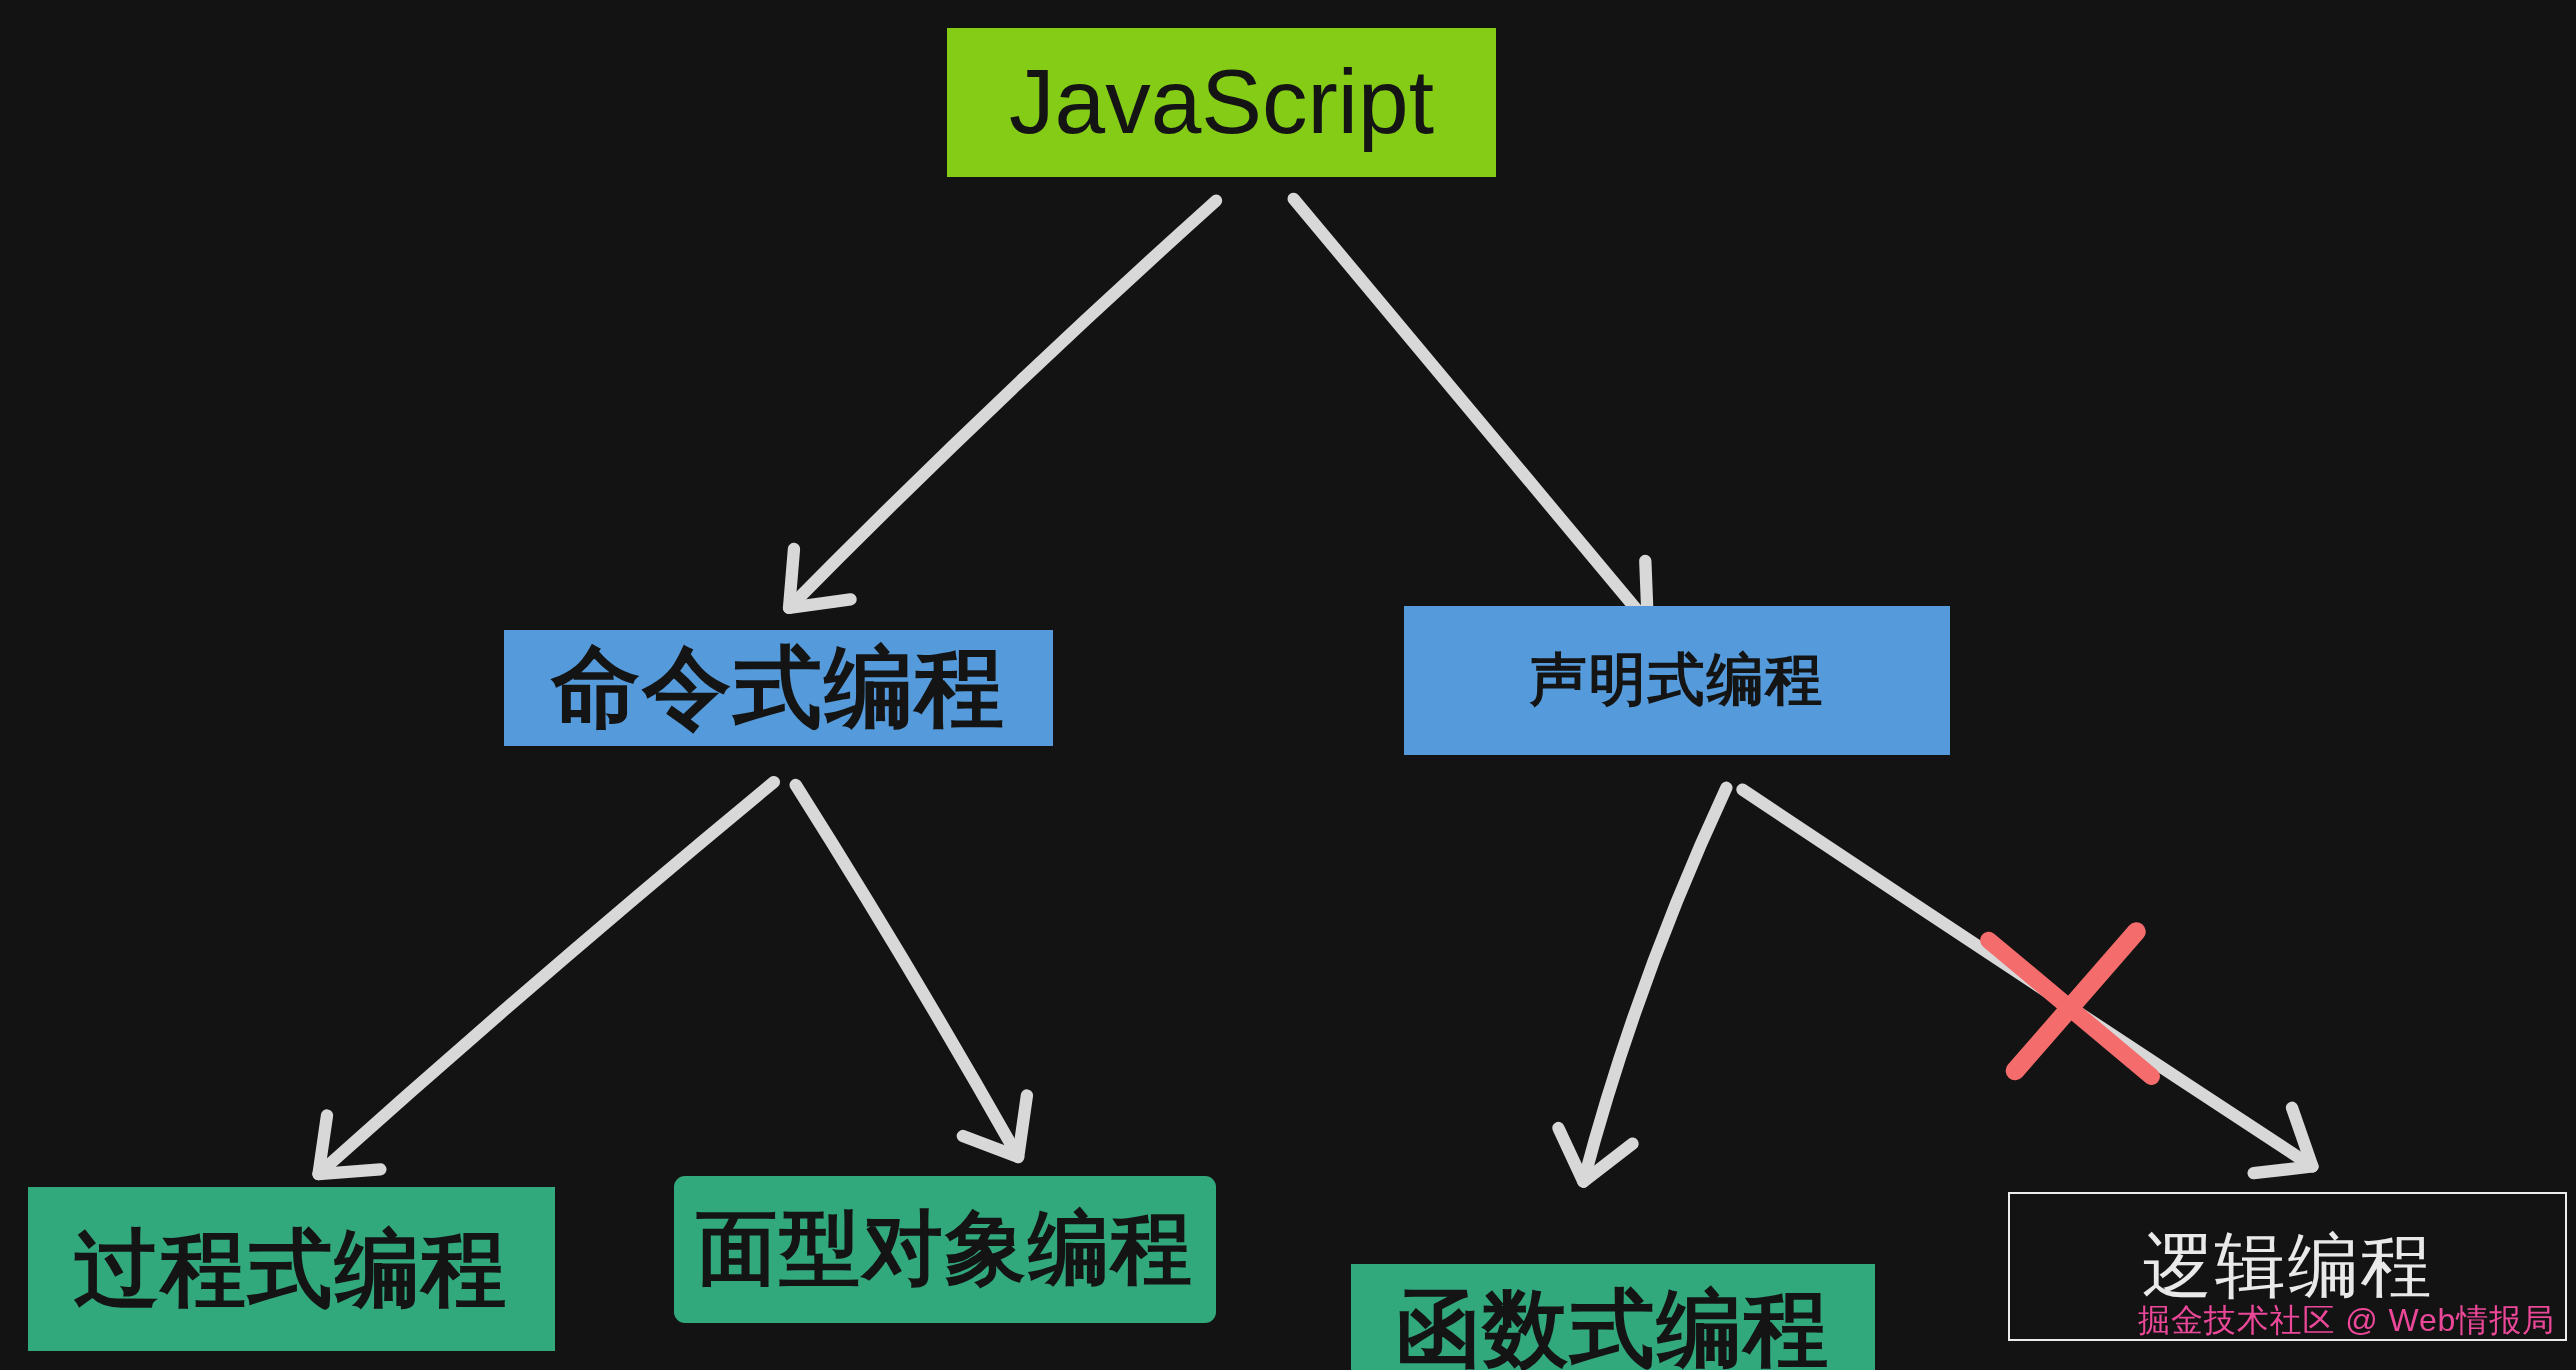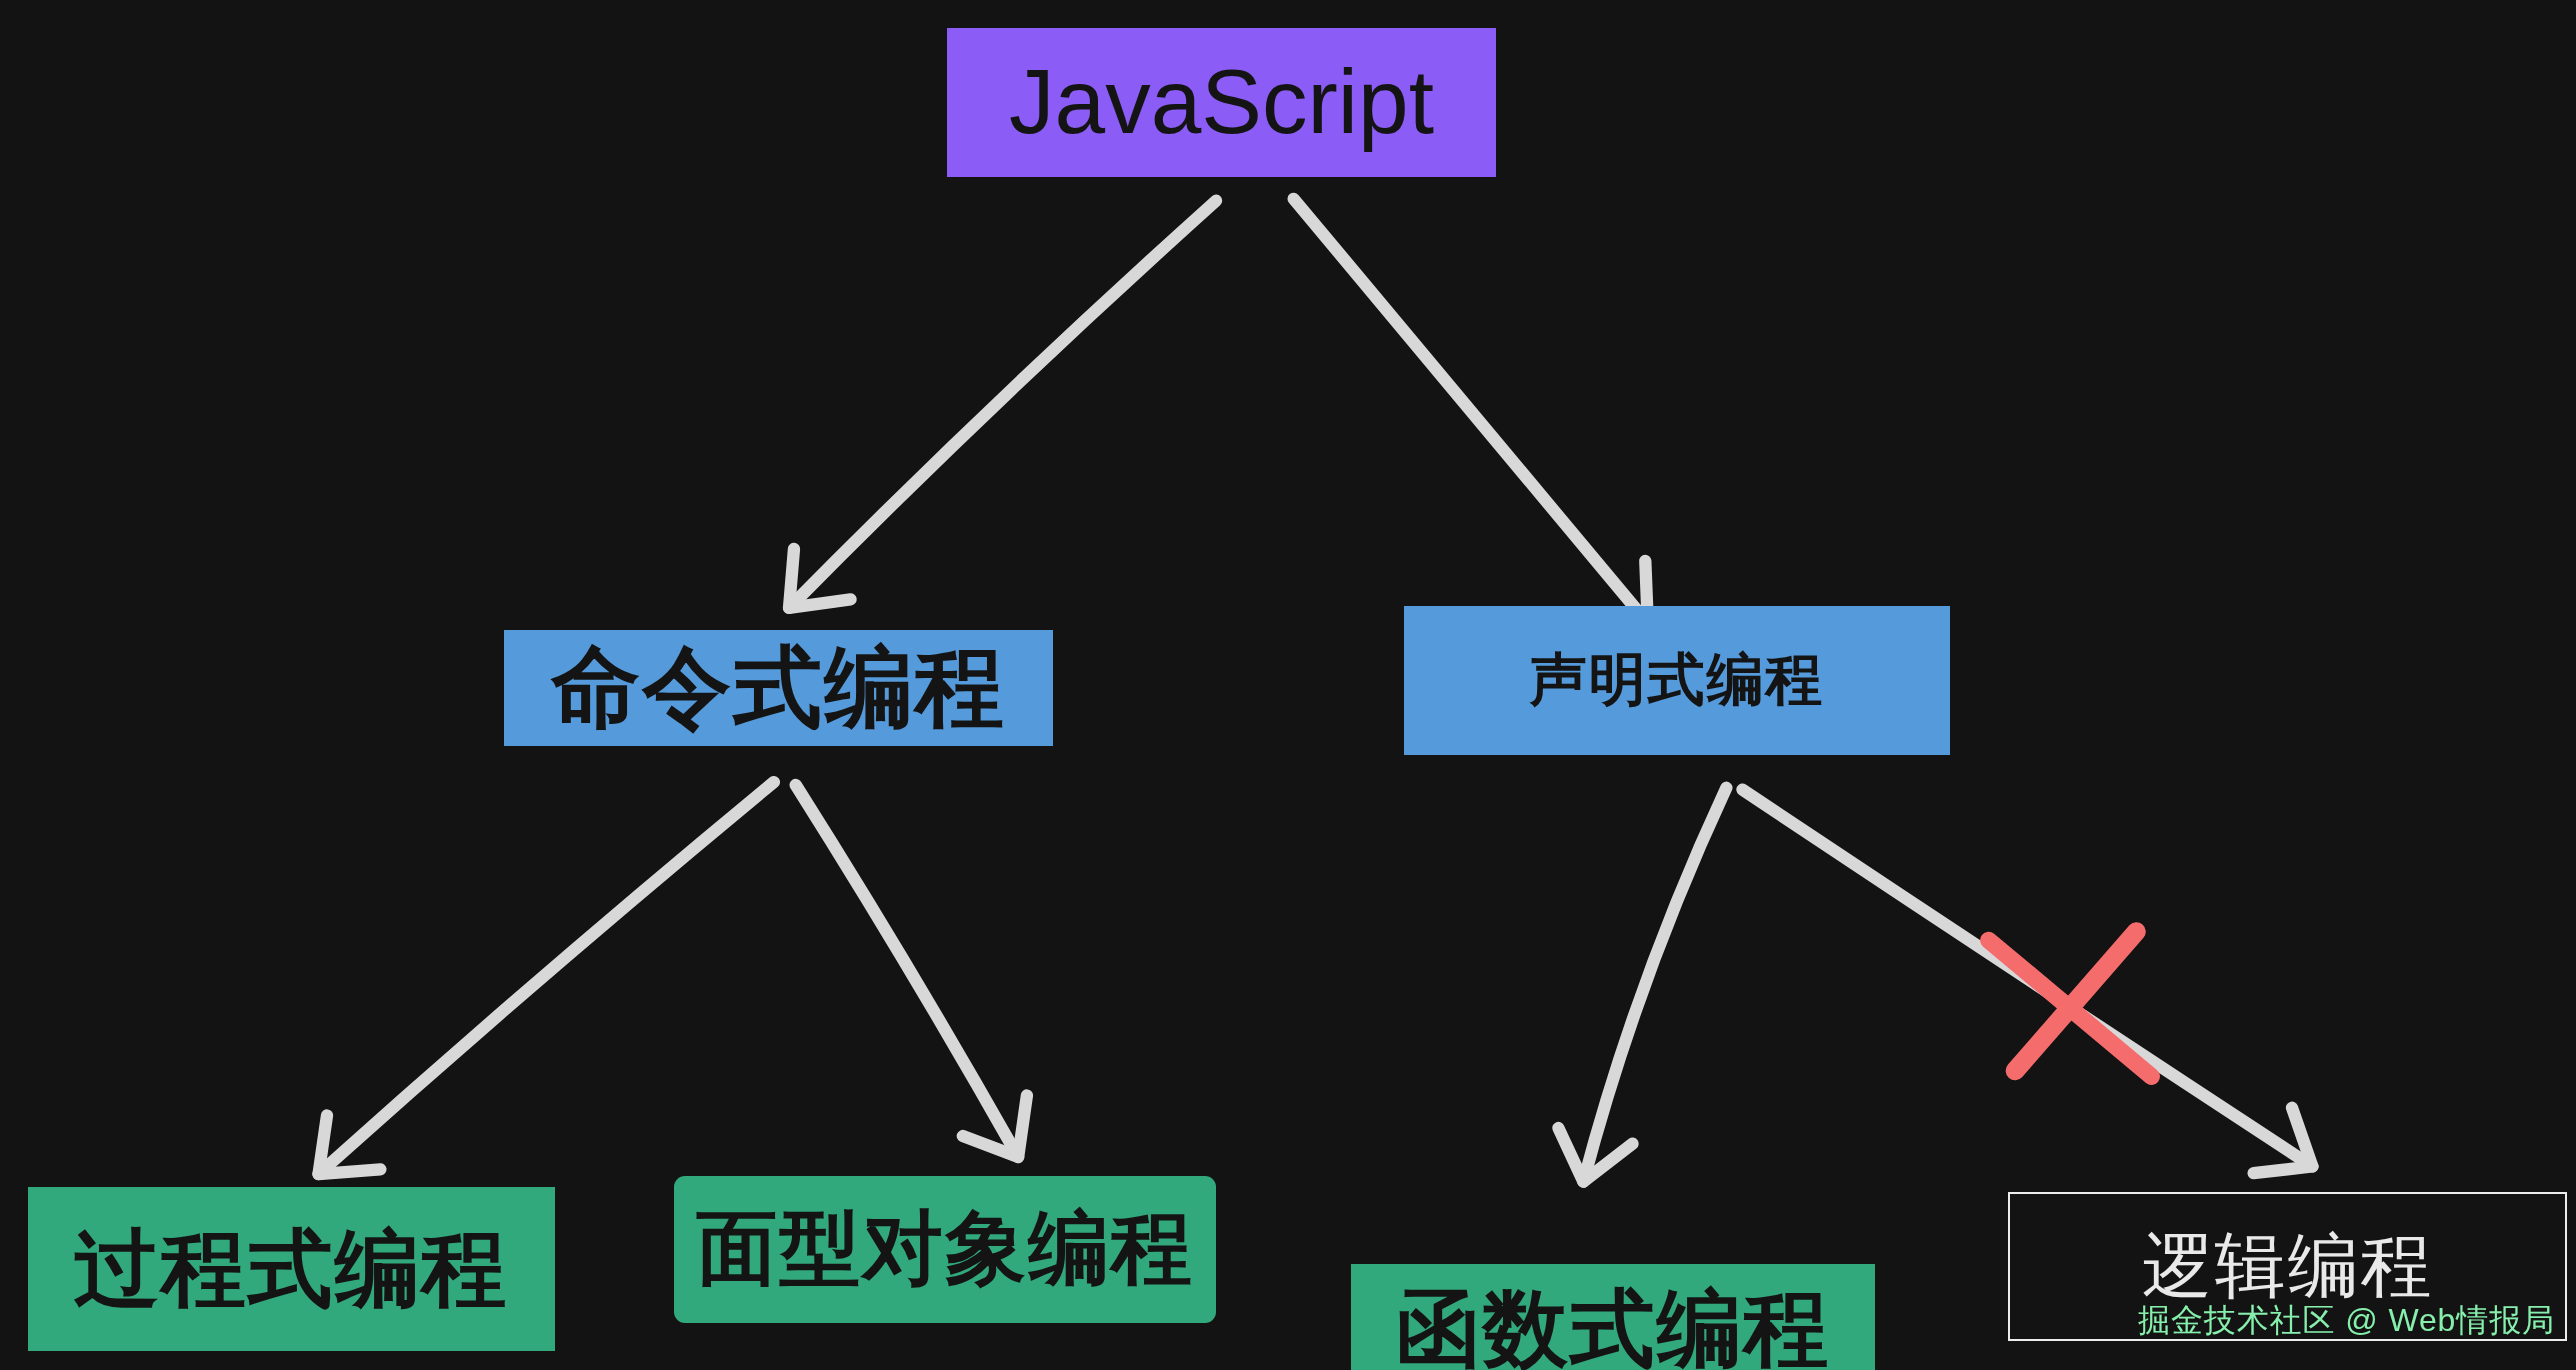--- a/index.html
+++ b/index.html
@@ -26,21 +26,21 @@
     display: flex;
     align-items: center;
     justify-content: center;
     color: #141414;
     font-weight: 700;
     white-space: nowrap;
     letter-spacing: 1.9px;
   }
   .node-root {
     left: 947px; top: 27.5px; width: 549px; height: 149px;
-    background: #8b5cf6;
+    background: #84cc16;
     font-size: 91px;
     font-weight: 400;
     letter-spacing: 0;
   }
   .node-imperative {
     left: 504px; top: 630px; width: 549px; height: 116px;
     background: #559bdb;
     font-size: 89px;
   }
   .node-declarative {
@@ -72,21 +72,21 @@
     font-weight: 400;
     font-size: 71px;
     box-sizing: border-box;
   }
   .watermark {
     position: absolute;
     right: 21px;
     top: 1299px;
     font-size: 32px;
     font-weight: 400;
-    color: #86efac;
+    color: #ec4899;
     letter-spacing: 0.9px;
   }
 </style>
 </head>
 <body>
 
 <div class="canvas">
 
   <svg class="connector-layer" viewBox="0 0 2720 1447" xmlns="http://www.w3.org/2000/svg">
     <defs>

